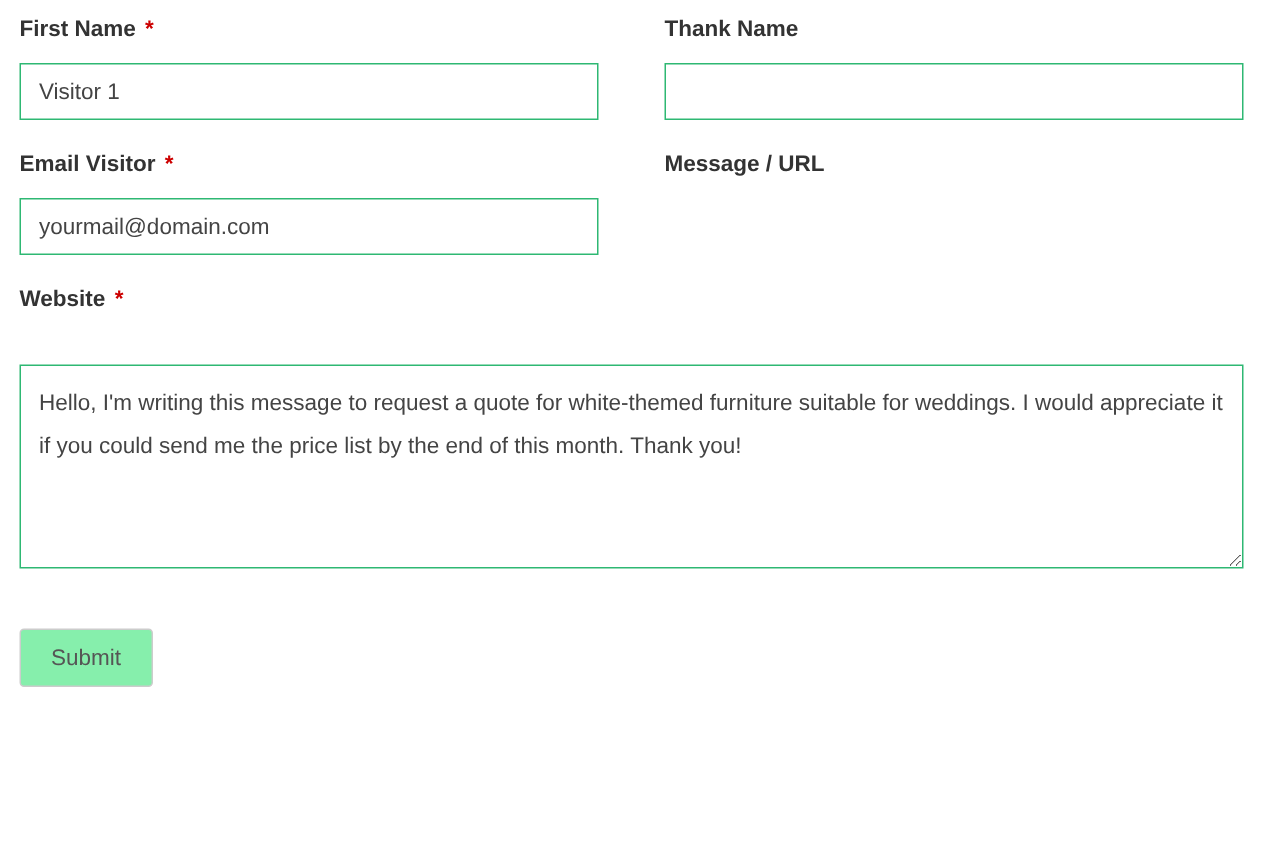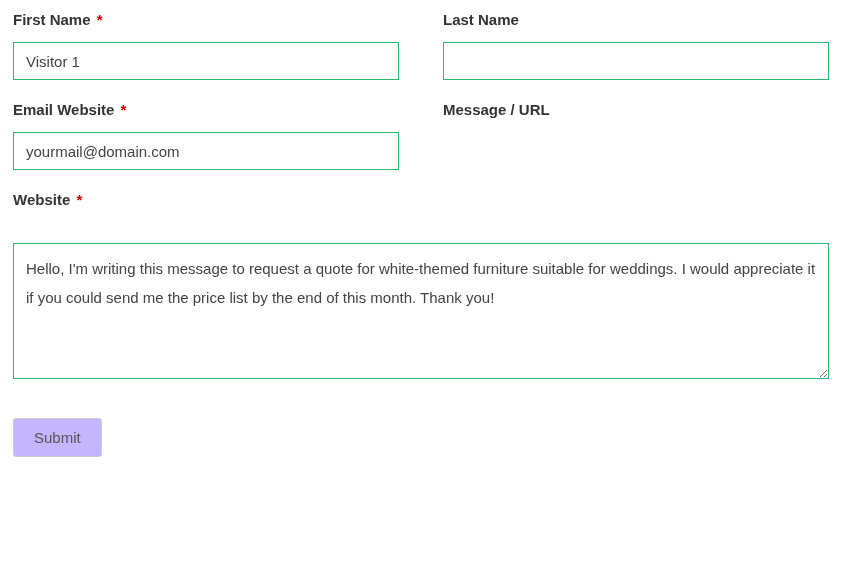--- a/index.html
+++ b/index.html
@@ -58,51 +58,51 @@
       outline: none;
       resize: both;
       height: 136px;
     }
     .submit-btn {
       margin-top: 14px;
       padding: 10px 20px;
       font-size: 15px;
       font-family: "Segoe UI", Arial, sans-serif;
       color: #555555;
-      background: #c4b5fd;
+      background: #86efac;
       border: 1px solid #cccccc;
       border-radius: 3px;
       cursor: pointer;
     }
   </style>
 </head>
 <body>
 
 <form>
 
   <div class="form-row">
     <div class="form-group">
       <label class="label">
         <span>First Name</span>
         <span class="required">*</span>
       </label>
       <input type="text" class="input-text" value="Visitor 1" style="">
     </div>
     <div class="form-group">
       <label class="label">
-        <span>Last Name</span>
+        <span>Thank Name</span>
       </label>
       <input type="text" class="input-text" value="" style="">
     </div>
   </div>
 
   <div class="form-row">
     <div class="form-group">
       <label class="label">
-        <span>Email Website</span>
+        <span>Email Visitor</span>
         <span class="required">*</span>
       </label>
       <input type="text" class="input-text" value="yourmail@domain.com" style="">
     </div>
     <div class="form-group">
       <label class="label">
         <span>Message / URL</span>
       </label>
     </div>
   </div>

